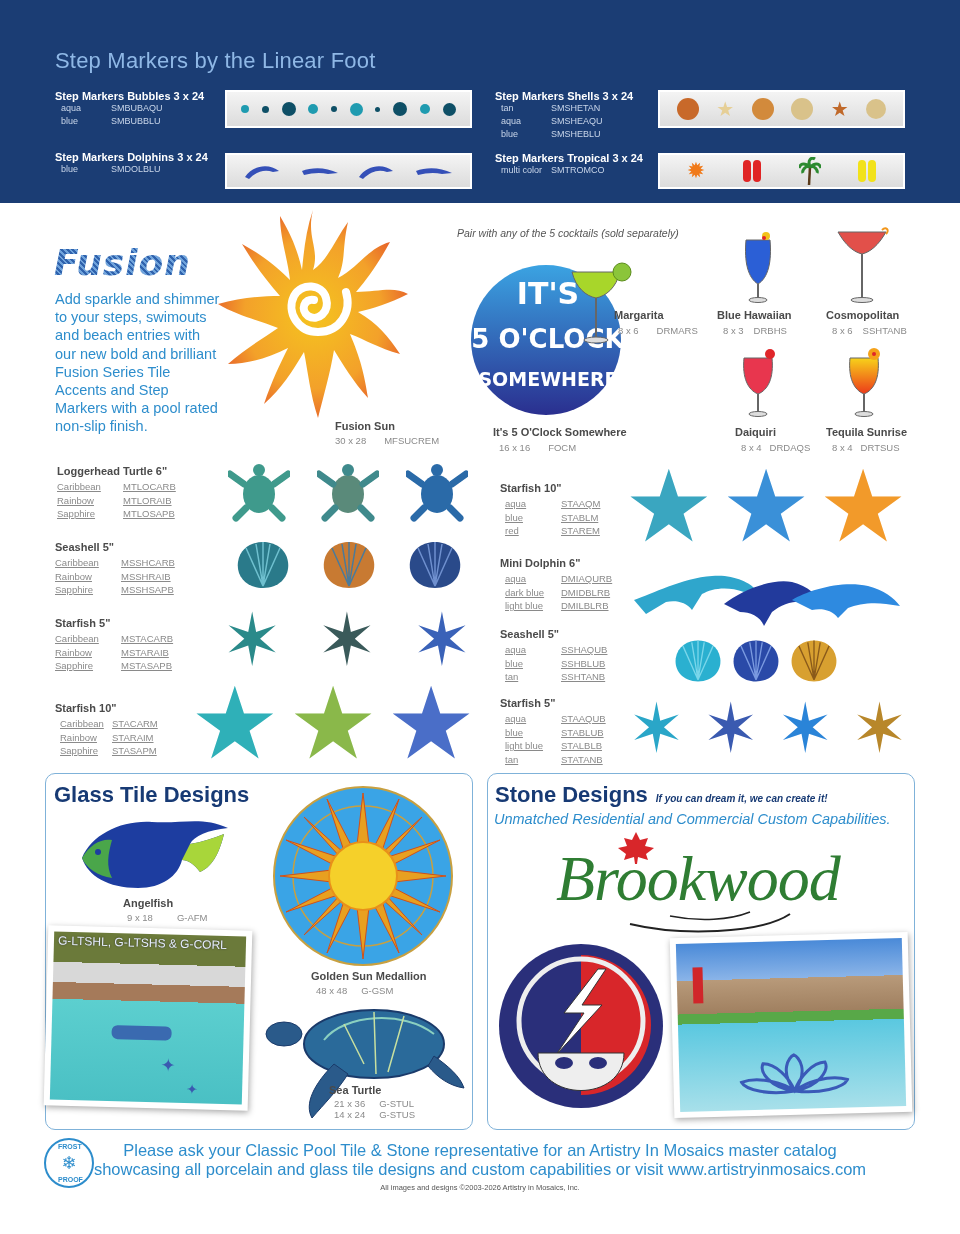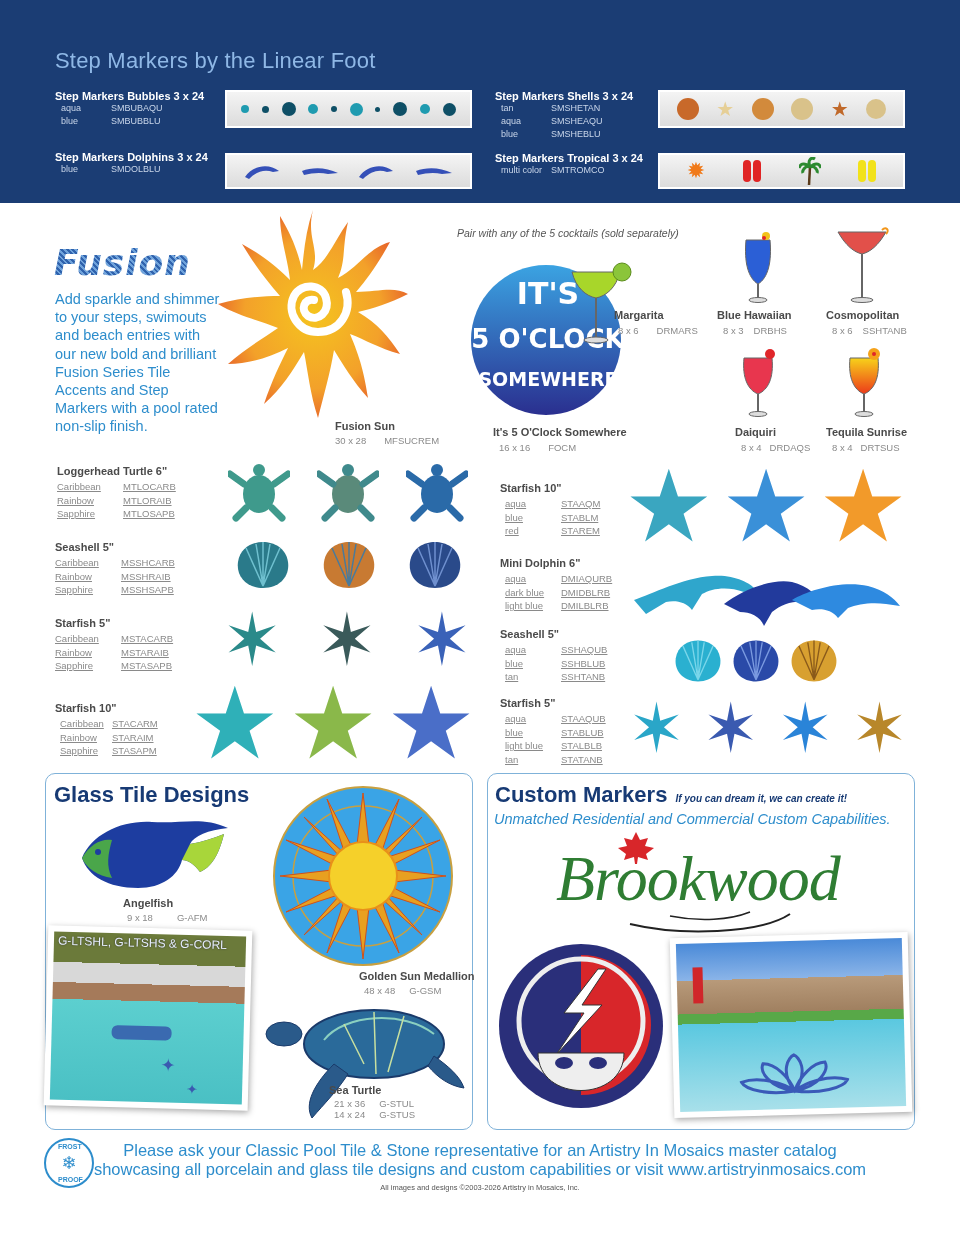--- a/index.html
+++ b/index.html
@@ -479,21 +479,21 @@
       <polygon points="127,168 102,120 110,116"></polygon>
     <polygon points="168,55 120,80 116,72"></polygon>
       <polygon points="14,127 62,102 66,110"></polygon>
     <polygon points="127,14 110,66 102,62"></polygon>
       <polygon points="55,168 72,116 80,120"></polygon>
     <polygon points="14,55 66,72 62,80"></polygon>
       <polygon points="168,127 116,110 120,102"></polygon>
   </g>
   <circle cx="91" cy="91" r="34" fill="#f5d02a" stroke="#e8901a" stroke-width="2"></circle>
 </svg>
-<div class="abs" style="left:311px; top:970px;margin-left:48px;">
+<div class="abs" style="left:311px; top:970px;">
   <div class="p-name">Golden Sun Medallion</div>
   <div class="p-spec" style="margin-top:3px; padding-left:5px"><span>48 x 48</span><span style="margin-left:14px">G-GSM</span></div>
 </div>
 
 <div class="photo" style="left:46px; top:928px; width:204px; height:180px; transform:rotate(1.5deg);">
   <div style="width:100%; height:100%; background: linear-gradient(180deg, #6b7a3a 0%, #6b7a3a 18%, #d8d8d8 18%, #d8d8d8 30%, #a57a5a 30%, #a57a5a 40%, #5ccfcf 40%, #4ac0c4 100%); position:relative;">
     <div style="position:absolute; left:60px; top:92px; width:60px; height:14px; background:#3a6ab0; border-radius:6px;"></div>
     <div style="position:absolute; left:110px; top:120px; color:#3a5ab0; font-size:18px;">✦</div>
     <div style="position:absolute; left:136px; top:146px; color:#3a5ab0; font-size:14px;">✦</div>
   </div>
@@ -509,21 +509,21 @@
   <path d="M170 52 C184 62 196 72 200 84 C186 82 174 74 164 62 Z" fill="#2a5a8a" stroke="#1a3a6a"></path>
 </svg>
 <div class="abs" style="left:329px; top:1084px;">
   <div class="p-name">Sea Turtle</div>
   <div class="p-spec" style="margin-top:2px; padding-left:5px"><span>21 x 36</span><span style="margin-left:14px">G-STUL</span></div>
   <div class="p-spec" style="padding-left:5px"><span>14 x 24</span><span style="margin-left:14px">G-STUS</span></div>
 </div>
 
 <div class="box" style="left:487px; top:773px; width:428px; height:357px;"></div>
 <div class="abs" style="left:495px; top:782px; display:flex; align-items:baseline;">
-  <span class="box-title">Custom Markers</span>
+  <span class="box-title">Stone Designs</span>
   <span class="custom-tag">If you can dream it, we can create it!</span>
 </div>
 <div class="custom-sub">Unmatched Residential and Commercial Custom Capabilities.</div>
 
 <svg class="abs" style="left:618px; top:832px;" width="36" height="32" viewBox="0 0 36 32">
   <path d="M18 0 L22 8 L30 6 L27 14 L36 16 L28 22 L30 28 L20 25 L19 32 L17 32 L16 25 L6 28 L8 22 L0 16 L9 14 L6 6 L14 8 Z" fill="#d8262a"></path>
 </svg>
 <div class="brookwood">Brookwood</div>
 <svg class="abs" style="left:620px; top:904px;" width="180" height="30" viewBox="0 0 180 30">
   <path d="M10 20 C60 32 140 30 170 10" stroke="#222" stroke-width="2" fill="none"></path>

